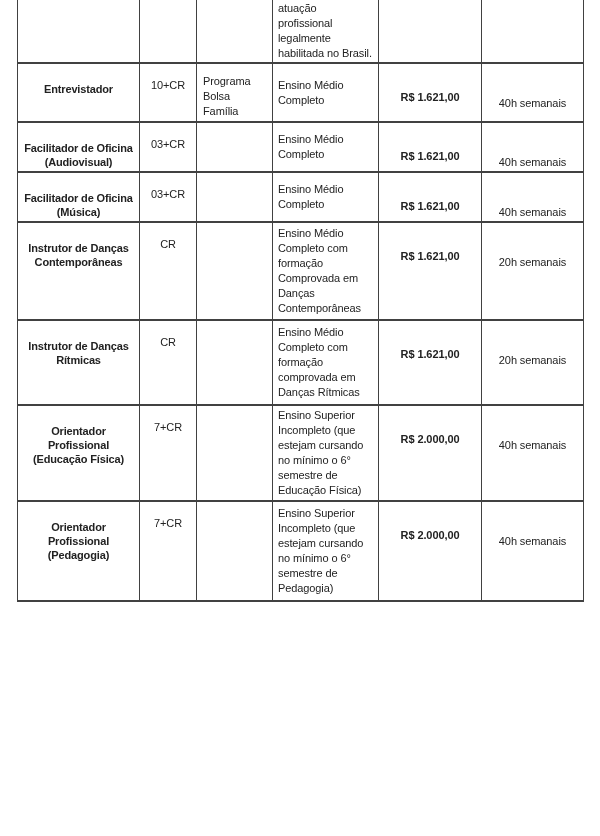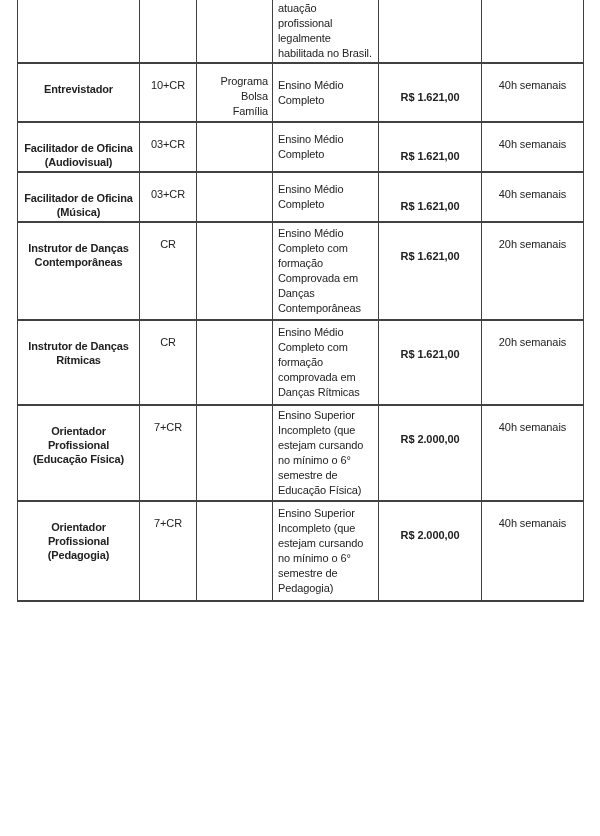--- a/index.html
+++ b/index.html
@@ -39,24 +39,24 @@
     padding: 0;
   }
   td.c1 {
     font-weight: bold;
     text-align: center;
     padding: 18px 4px 2px 4px;
     line-height: 14px;
     letter-spacing: -0.15px;
   }
   td.c2 { text-align: center; padding-top: 14px; }
-  td.c3 { text-align: right;  padding: 10px 4px 2px 6px; margin-left: 36px; }
+  td.c3 { text-align: left;  padding: 10px 4px 2px 6px; margin-left: 36px; }
   td.c4 { text-align: left;  vertical-align: middle; padding: 1px 2px 1px 5px; }
   td.c5 { text-align: center; padding-top: 26px; font-weight: bold; }
-  td.c6 { text-align: center; padding-top: 14px; }
+  td.c6 { text-align: center; padding-top: 32px; }
   tr.r0  { height: 61px; }
   tr.r1  { height: 56px; }
   tr.r2  { height: 55px; }
   tr.r3  { height: 45px; }
   tr.r4  { height: 44px; }
   tr.r5  { height: 83px; }
   tr.r6  { height: 98px; }
   tr.r7  { height: 90px; }
   tr.r8  { height: 85px; }
   tr.r9  { height: 96px; }

